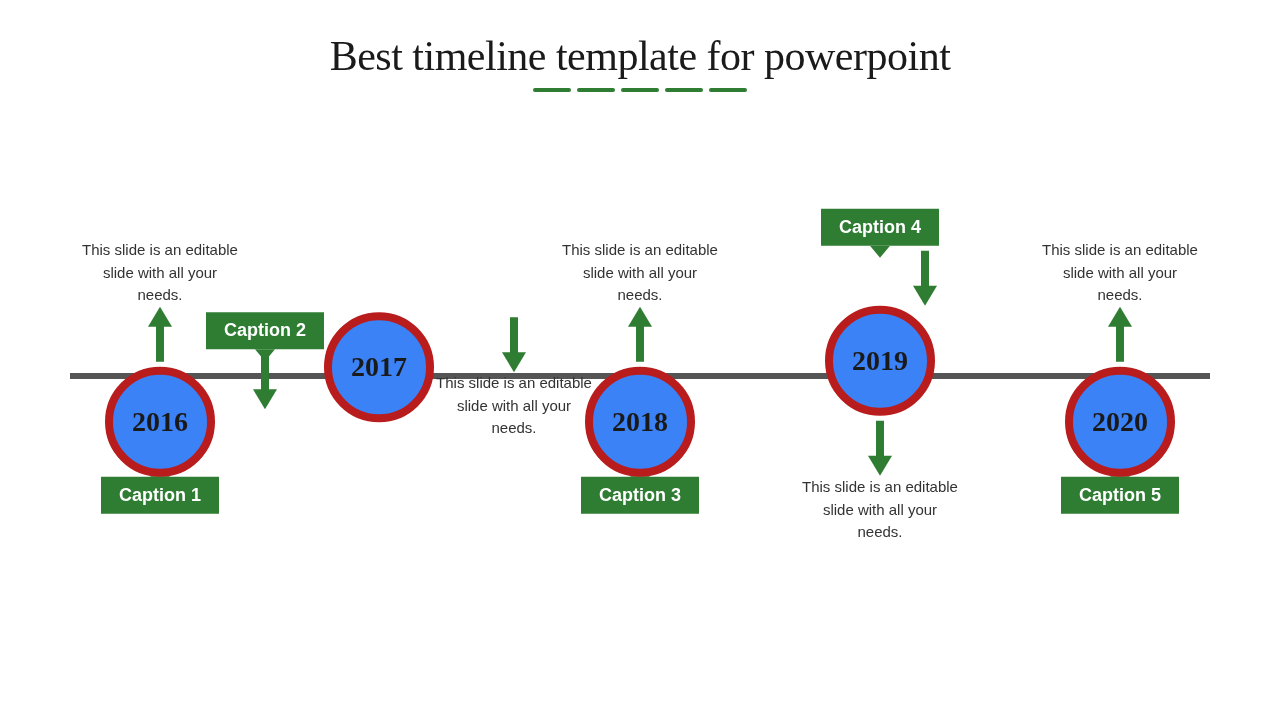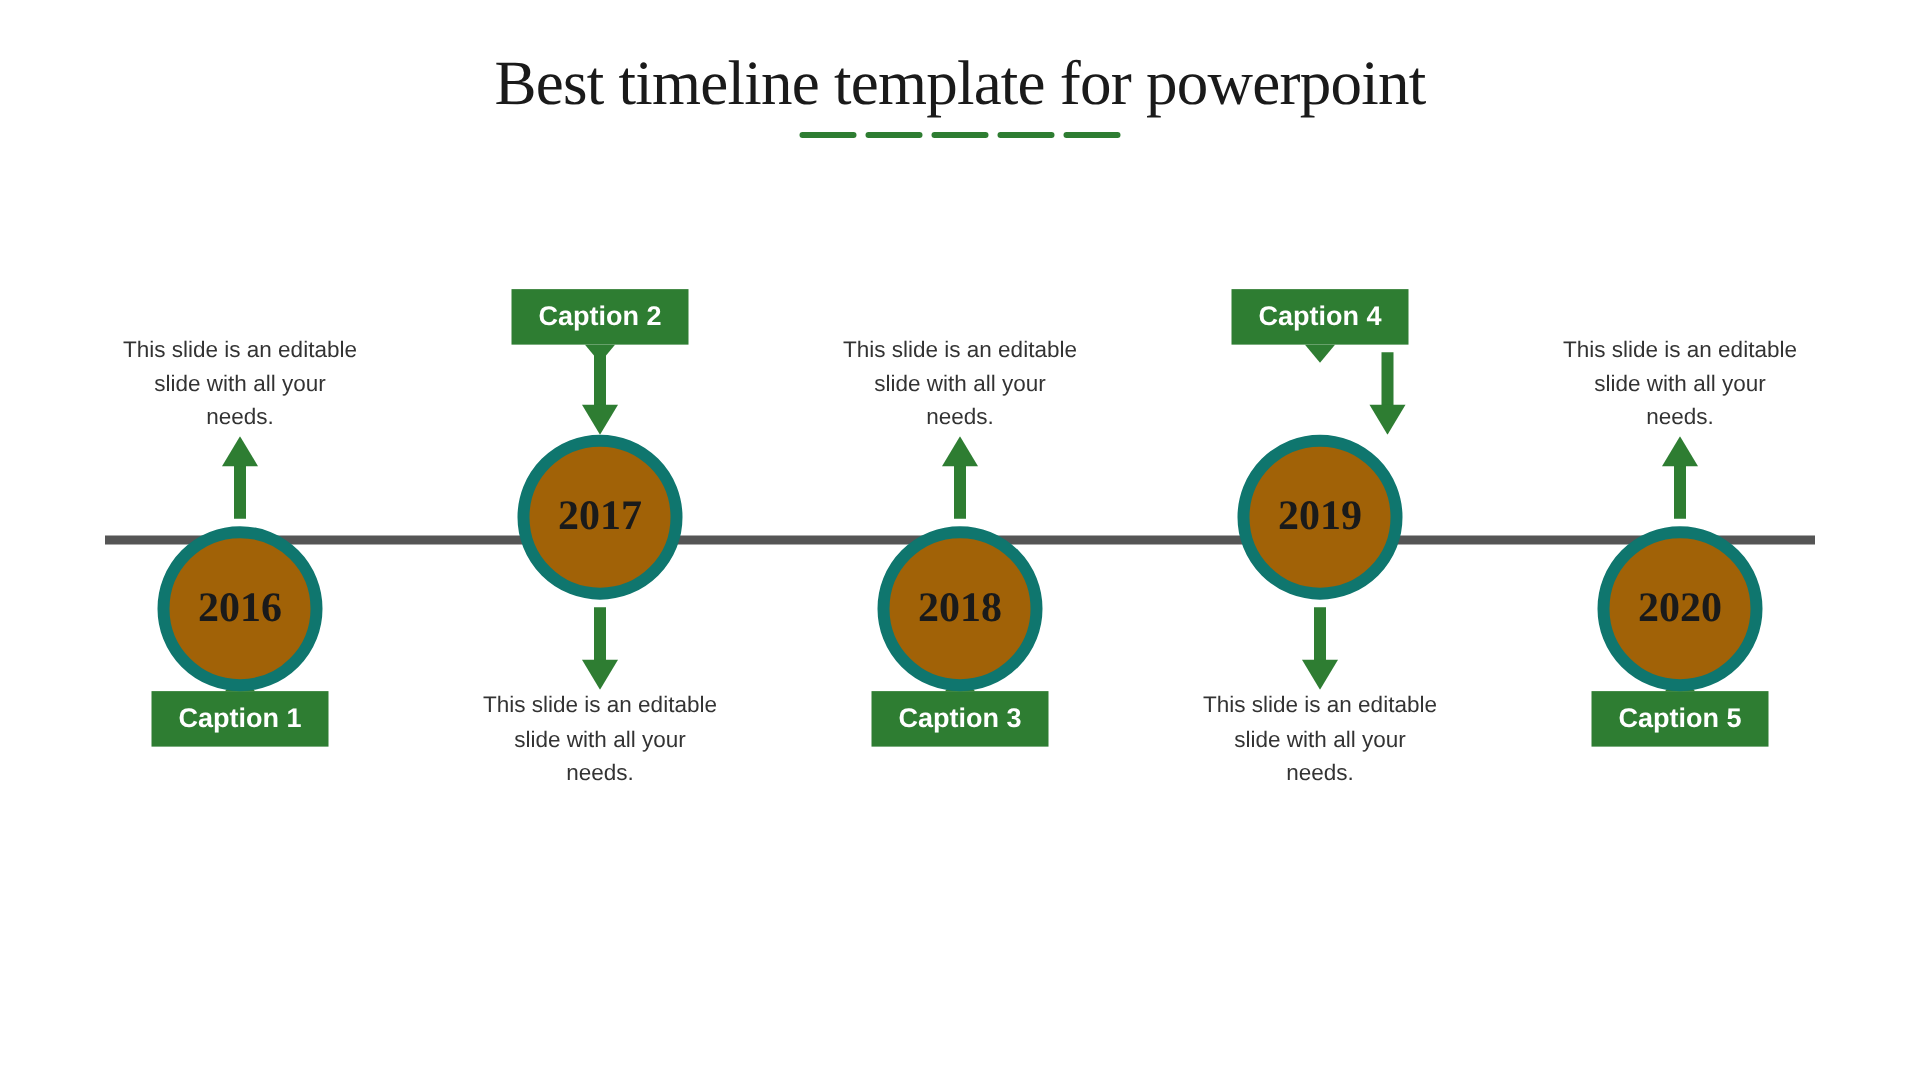--- a/index.html
+++ b/index.html
@@ -12,20 +12,21 @@
       position: relative;
     }
 
     .slide {
       width: 1280px;
       height: 720px;
       position: relative;
       display: flex;
       flex-direction: column;
       align-items: center;
+      gap: 16px;
     }
 
     .title-area {
       text-align: center;
       margin-top: 32px;
       margin-bottom: 8px;
     }
 
     .title-text {
       font-size: 42px;
@@ -66,22 +67,22 @@
       background: #555555;
       transform: translateY(-50%);
       z-index: 1;
     }
 
     
     .circle {
       width: 110px;
       height: 110px;
       border-radius: 50%;
-      border: 8px solid #0f766e;
-      background: #a16207;
+      border: 8px solid #b91c1c;
+      background: #3b82f6;
       display: flex;
       align-items: center;
       justify-content: center;
       font-size: 28px;
       font-weight: 700;
       color: #1a1a1a;
       font-family: Georgia, serif;
       position: relative;
       z-index: 10;
     }
@@ -161,21 +162,21 @@
         </svg>
       </div>
 
       <div class="circle">2016</div>
 
       <div style="display:flex; flex-direction:column; align-items:flex-end;">
         <div class="caption-badge caption-badge-up">Caption  1</div>
       </div>
     </div>
 
-    <div style="position:absolute; left:30%; top:50%; transform:translate(-50%,-50%); display:flex; flex-direction:column; align-items:center; z-index:10;">
+    <div style="position:absolute; left:30%; top:50%; transform:translate(-50%,-50%); display:flex; flex-direction:row; z-index:10;">
 
       <div style="display:flex; flex-direction:column; align-items:center; margin-bottom:0;">
         <div class="caption-badge caption-badge-down" style="margin-bottom:0;">Caption  2</div>
         <svg width="28" height="60" viewBox="0 0 28 60">
           <line x1="14" y1="5" x2="14" y2="42" stroke="#2e7d32" stroke-width="8"></line>
           <polygon points="14,60 2,40 26,40" fill="#2e7d32"></polygon>
         </svg>
       </div>
 
       <div class="circle">2017</div>

